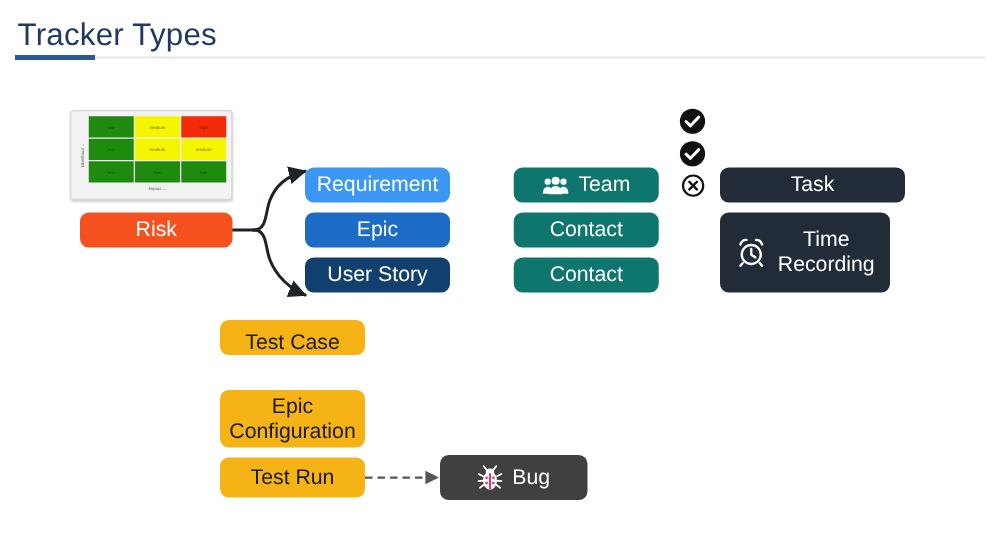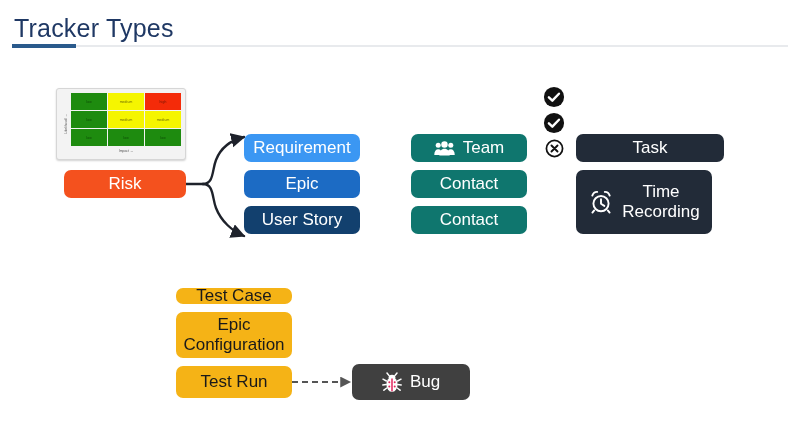--- a/index.html
+++ b/index.html
@@ -261,21 +261,21 @@
       <path d="M4.3,6.6 C5.1,4.3 7.1,2.8 9.2,2.9" fill="none" stroke="#ffffff" stroke-width="1.9" stroke-linecap="round"></path>
       <path d="M21.7,6.6 C20.9,4.3 18.9,2.8 16.8,2.9" fill="none" stroke="#ffffff" stroke-width="1.9" stroke-linecap="round"></path>
       <path d="M6.2,21.4 L4.4,23.6" fill="none" stroke="#ffffff" stroke-width="1.9" stroke-linecap="round"></path>
       <path d="M19.8,21.4 L21.6,23.6" fill="none" stroke="#ffffff" stroke-width="1.9" stroke-linecap="round"></path>
     </svg>
   </span>
   <span>Time
 Recording</span>
 </div>
 
-<div class="node n-amber" style="left:176px; top:288px; width:116px; height:16px;">
+<div class="node n-amber" style="left:176px; top:256px; width:116px; height:28px;align-items:flex-end;">
   <span>Test Case</span>
 </div>
 <div class="node n-amber" style="left:176px; top:312px; width:116px; height:46px;">
   <span>Epic
 Configuration</span>
 </div>
 <div class="node n-amber" style="left:176px; top:366px; width:116px; height:32px;">
   <span>Test Run</span>
 </div>
 

